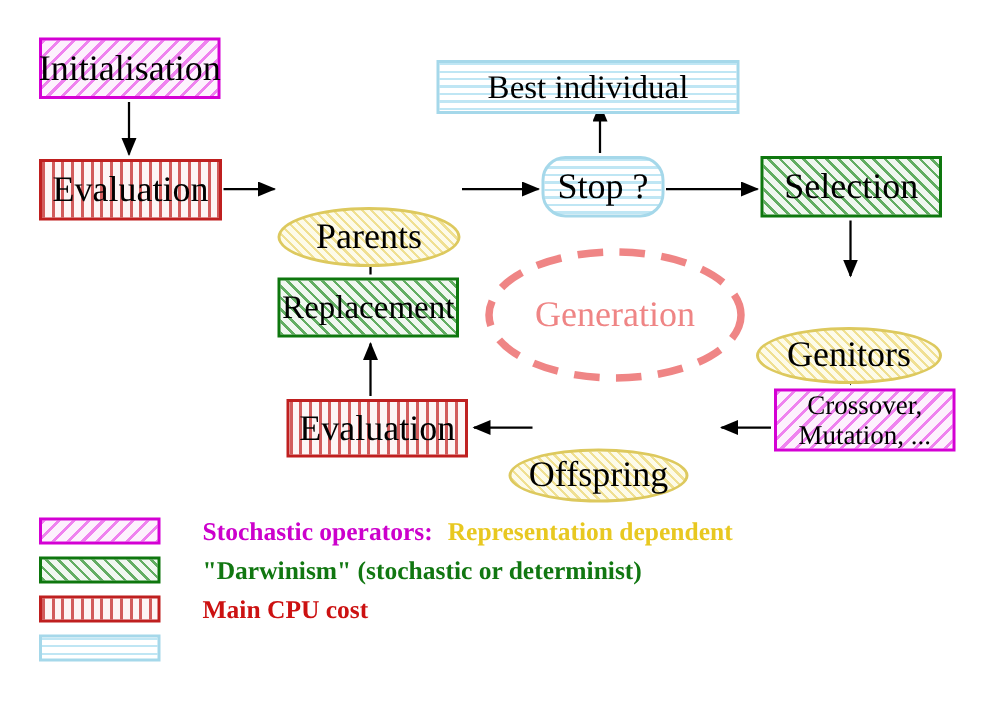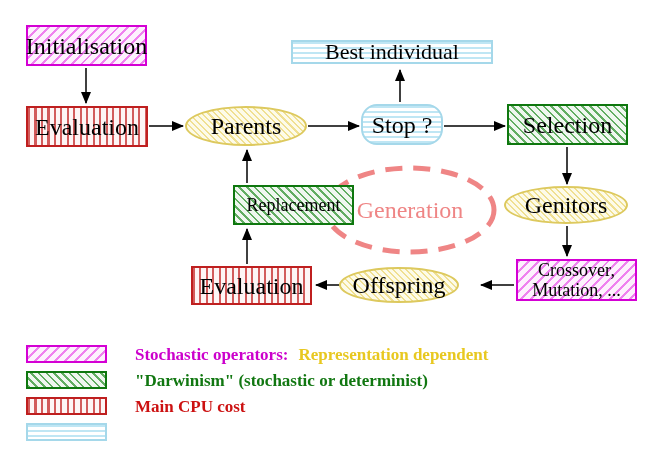--- a/index.html
+++ b/index.html
@@ -5,21 +5,21 @@
   html,body{margin:0;padding:0;background:#ffffff;}
   #canvas{
     position:relative;width:662px;height:471px;background:#ffffff;
     font-family:"Liberation Serif","DejaVu Serif",serif;overflow:hidden;
   }
   #arrow-layer{position:absolute;left:0;top:0;width:662px;height:471px;}
   .node{
     position:absolute;display:flex;align-items:center;justify-content:center;
     box-sizing:border-box;color:#000;white-space:nowrap;text-align:center;
   }
-  .ellipse{border-radius:50%;}
+  .ellipse{border-radius:50%;margin-top:32px;}
   .hatch-magenta{
     border:2px solid #d400d4;
     background:repeating-linear-gradient(135deg,#ef82ef 0 2px,#fdf1fd 2px 7px);
   }
   .hatch-green{
     border:2px solid #0e770e;
     background:repeating-linear-gradient(45deg,#62ad62 0 1.8px,#f0f7f0 1.8px 5.5px);
   }
   .hatch-yellow{
     border:2px solid #ddc95e;
@@ -27,21 +27,21 @@
   }
   .stripe-red{
     border:2px solid #bf1f1f;
     background:repeating-linear-gradient(90deg,#d25c5c 0 2px,#fdf5f5 2px 6.5px);
   }
   .stripe-cyan{
     border:2px solid #a5d8ea;
     background:repeating-linear-gradient(180deg,#bfe6f4 0 1.6px,#ffffff 1.6px 5px);
   }
   .fs-big{font-size:24px;line-height:1;}
-  .fs-med{font-size:18px;line-height:1;margin-left:48px;}
+  .fs-med{font-size:22px;line-height:1;}
   .fs-bi{font-size:22px;line-height:1;}
   .two-line{flex-direction:column;font-size:18px;line-height:20px;}
   .generation-label{
     position:absolute;left:323px;top:197px;width:174px;text-align:center;
     font-size:24px;color:#ef8585;
   }
   .legend-row{
     position:absolute;left:26px;display:flex;align-items:center;gap:0;
     white-space:nowrap;
   }
@@ -82,21 +82,21 @@
     <line x1="247" y1="264" x2="247" y2="229" stroke="#000" stroke-width="1.5" marker-end="url(#ah)"></line>
     <line x1="247" y1="183" x2="247" y2="150" stroke="#000" stroke-width="1.5" marker-end="url(#ah)"></line>
   </svg>
 
   <div class="node hatch-magenta fs-big" style="left:26px;top:25px;width:121px;height:41px;">Initialisation</div>
 
   <div class="node stripe-red fs-big" style="left:26px;top:106px;width:122px;height:41px;">Evaluation</div>
 
   <div class="node ellipse hatch-yellow fs-big" style="left:185px;top:106px;width:122px;height:40px;">Parents</div>
 
-  <div class="node stripe-cyan fs-bi" style="left:291px;top:40px;width:202px;height:24px;">Best individual</div>
+  <div class="node stripe-cyan fs-bi" style="left:291px;top:40px;width:202px;height:36px;">Best individual</div>
 
   <div class="node stripe-cyan fs-big" style="left:361px;top:104px;width:82px;height:41px;border-radius:16px;">Stop ?</div>
 
   <div class="node hatch-green fs-big" style="left:507px;top:104px;width:121px;height:41px;">Selection</div>
 
   <div class="node hatch-green fs-med" style="left:185px;top:185px;width:121px;height:40px;">Replacement</div>
 
   <div class="generation-label">Generation</div>
 
   <div class="node ellipse hatch-yellow fs-big" style="left:504px;top:186px;width:124px;height:38px;">Genitors</div>

